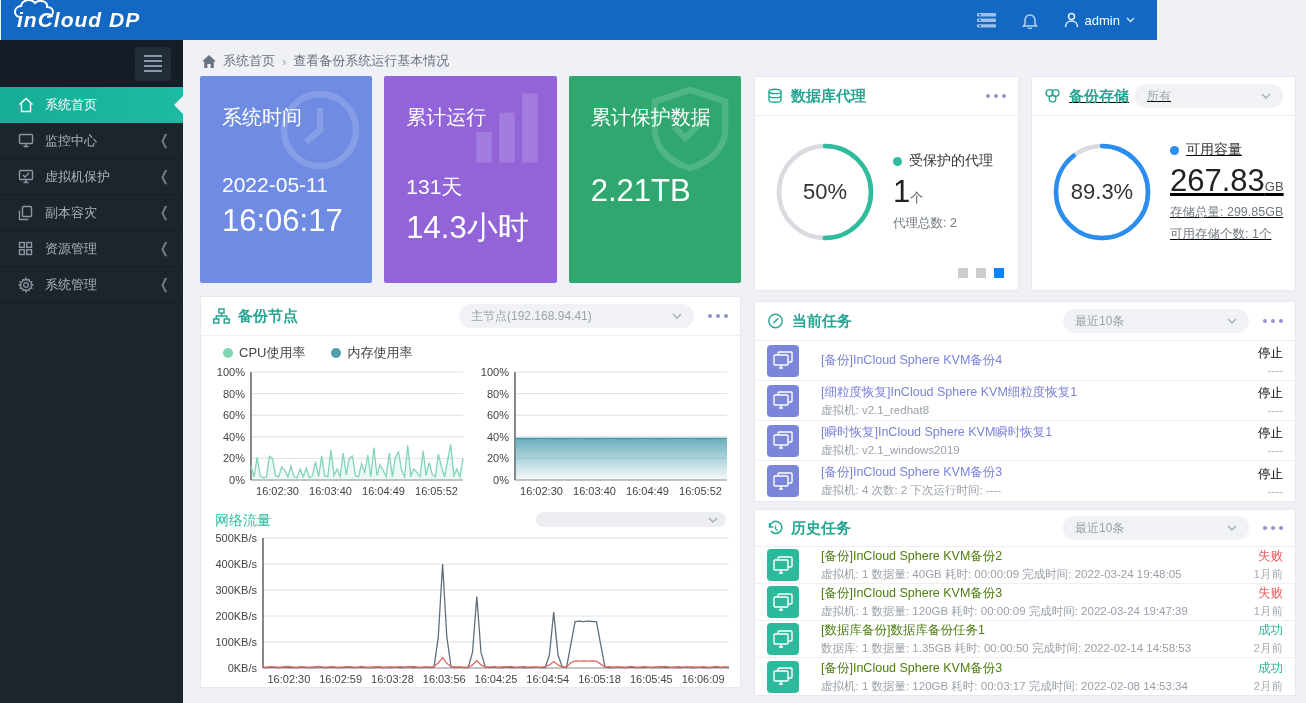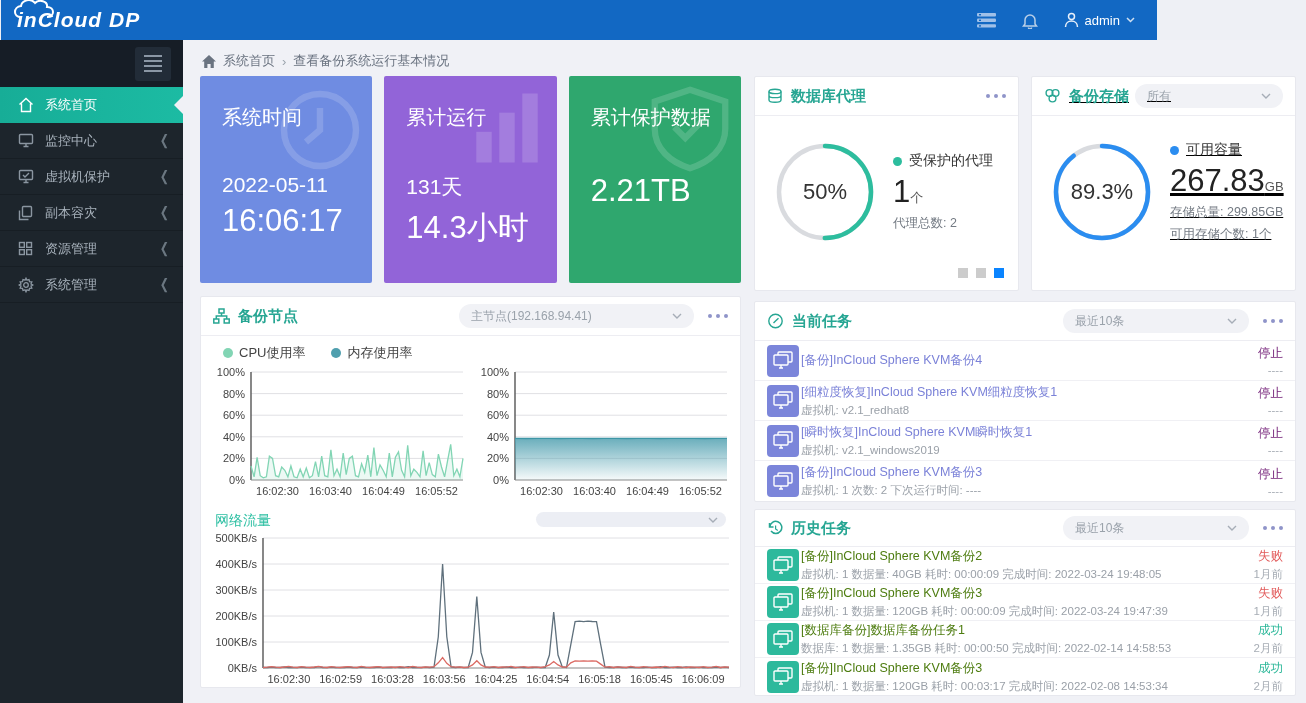--- a/index.html
+++ b/index.html
@@ -80,28 +80,28 @@
   .net-pill { margin-left:auto; width:190px; height:15px; background:#eceef4; border-radius:8px; display:flex; align-items:center; justify-content:flex-end; padding-right:8px; cursor:pointer; }
   svg text { font-family:"Liberation Sans","DejaVu Sans",sans-serif; }
 
   
   .panel-tasks { margin-top:10px; }
   .task-row { display:flex; align-items:center; padding:4px 12px; border-bottom:1px solid #f0f0f4; height:40px; }
   .task-row:last-child { border-bottom:none; }
   .t-ic { width:32px; height:32px; border-radius:4px; display:flex; align-items:center; justify-content:center; flex:none; }
   .t-ic.blue { background:#7b85da; }
   .t-ic.teal { background:#2db99c; }
-  .t-mid { margin-left:2px; flex:1; min-width:0; }
+  .t-mid { margin-left:22px; flex:1; min-width:0; }
   .t-title { font-size:12.5px; white-space:nowrap; overflow:hidden; text-overflow:ellipsis; cursor:pointer; }
   .t-title.blue { color:#7b82d8; }
   .t-title.teal { color:#4d7c0f; }
   .t-meta { font-size:11.5px; color:#9aa0a8; margin-top:2px; white-space:nowrap; overflow:hidden; }
   .t-right { text-align:right; flex:none; width:90px; }
   .t-status { font-size:12.5px; }
-  .t-status.blue { color:#701a75; }
+  .t-status.blue { color:#000000; }
   .t-time { font-size:11.5px; color:#a7adb5; margin-top:2px; }
 </style>
 </head>
 <body>
 
 <div class="navbar">
   <div class="logo">
     <span class="logo-text">
       <svg class="logo-cloud" width="52" height="24" viewBox="0 0 52 24" fill="none" stroke="#fff" stroke-width="2">
         <path d="M10 20 C2 20 2 10 10 9 C11 3 20 1 24 6 C28 2 37 4 36 10 C44 10 44 20 36 20"></path>
@@ -524,21 +524,21 @@
         <div class="task-row">
           <span class="t-ic blue">
               <svg width="20" height="19" viewBox="0 0 20 19" fill="none" stroke="#fff" stroke-width="1.4">
                 <rect x="5" y="1" width="14" height="10" rx="1"></rect>
                 <rect x="1" y="4" width="14" height="10" rx="1" fill="#7b85da"></rect>
                 <path d="M6 17 h4 M8 14 v3"></path>
               </svg>
             </span>
           <span class="t-mid">
               <div class="t-title blue">[备份]InCloud Sphere KVM备份3</div>
-              <div class="t-meta">虚拟机: 1 次数: 2 下次运行时间: ----</div>
+              <div class="t-meta">虚拟机: 4 次数: 2 下次运行时间: ----</div>
             </span>
           <span class="t-right">
               <div class="t-status blue">停止</div>
               <div class="t-time">----</div>
             </span>
         </div>
       </div>
 
       <div class="panel panel-tasks" style="margin-top:7px">
         <div class="p-head" style="height:37px">

